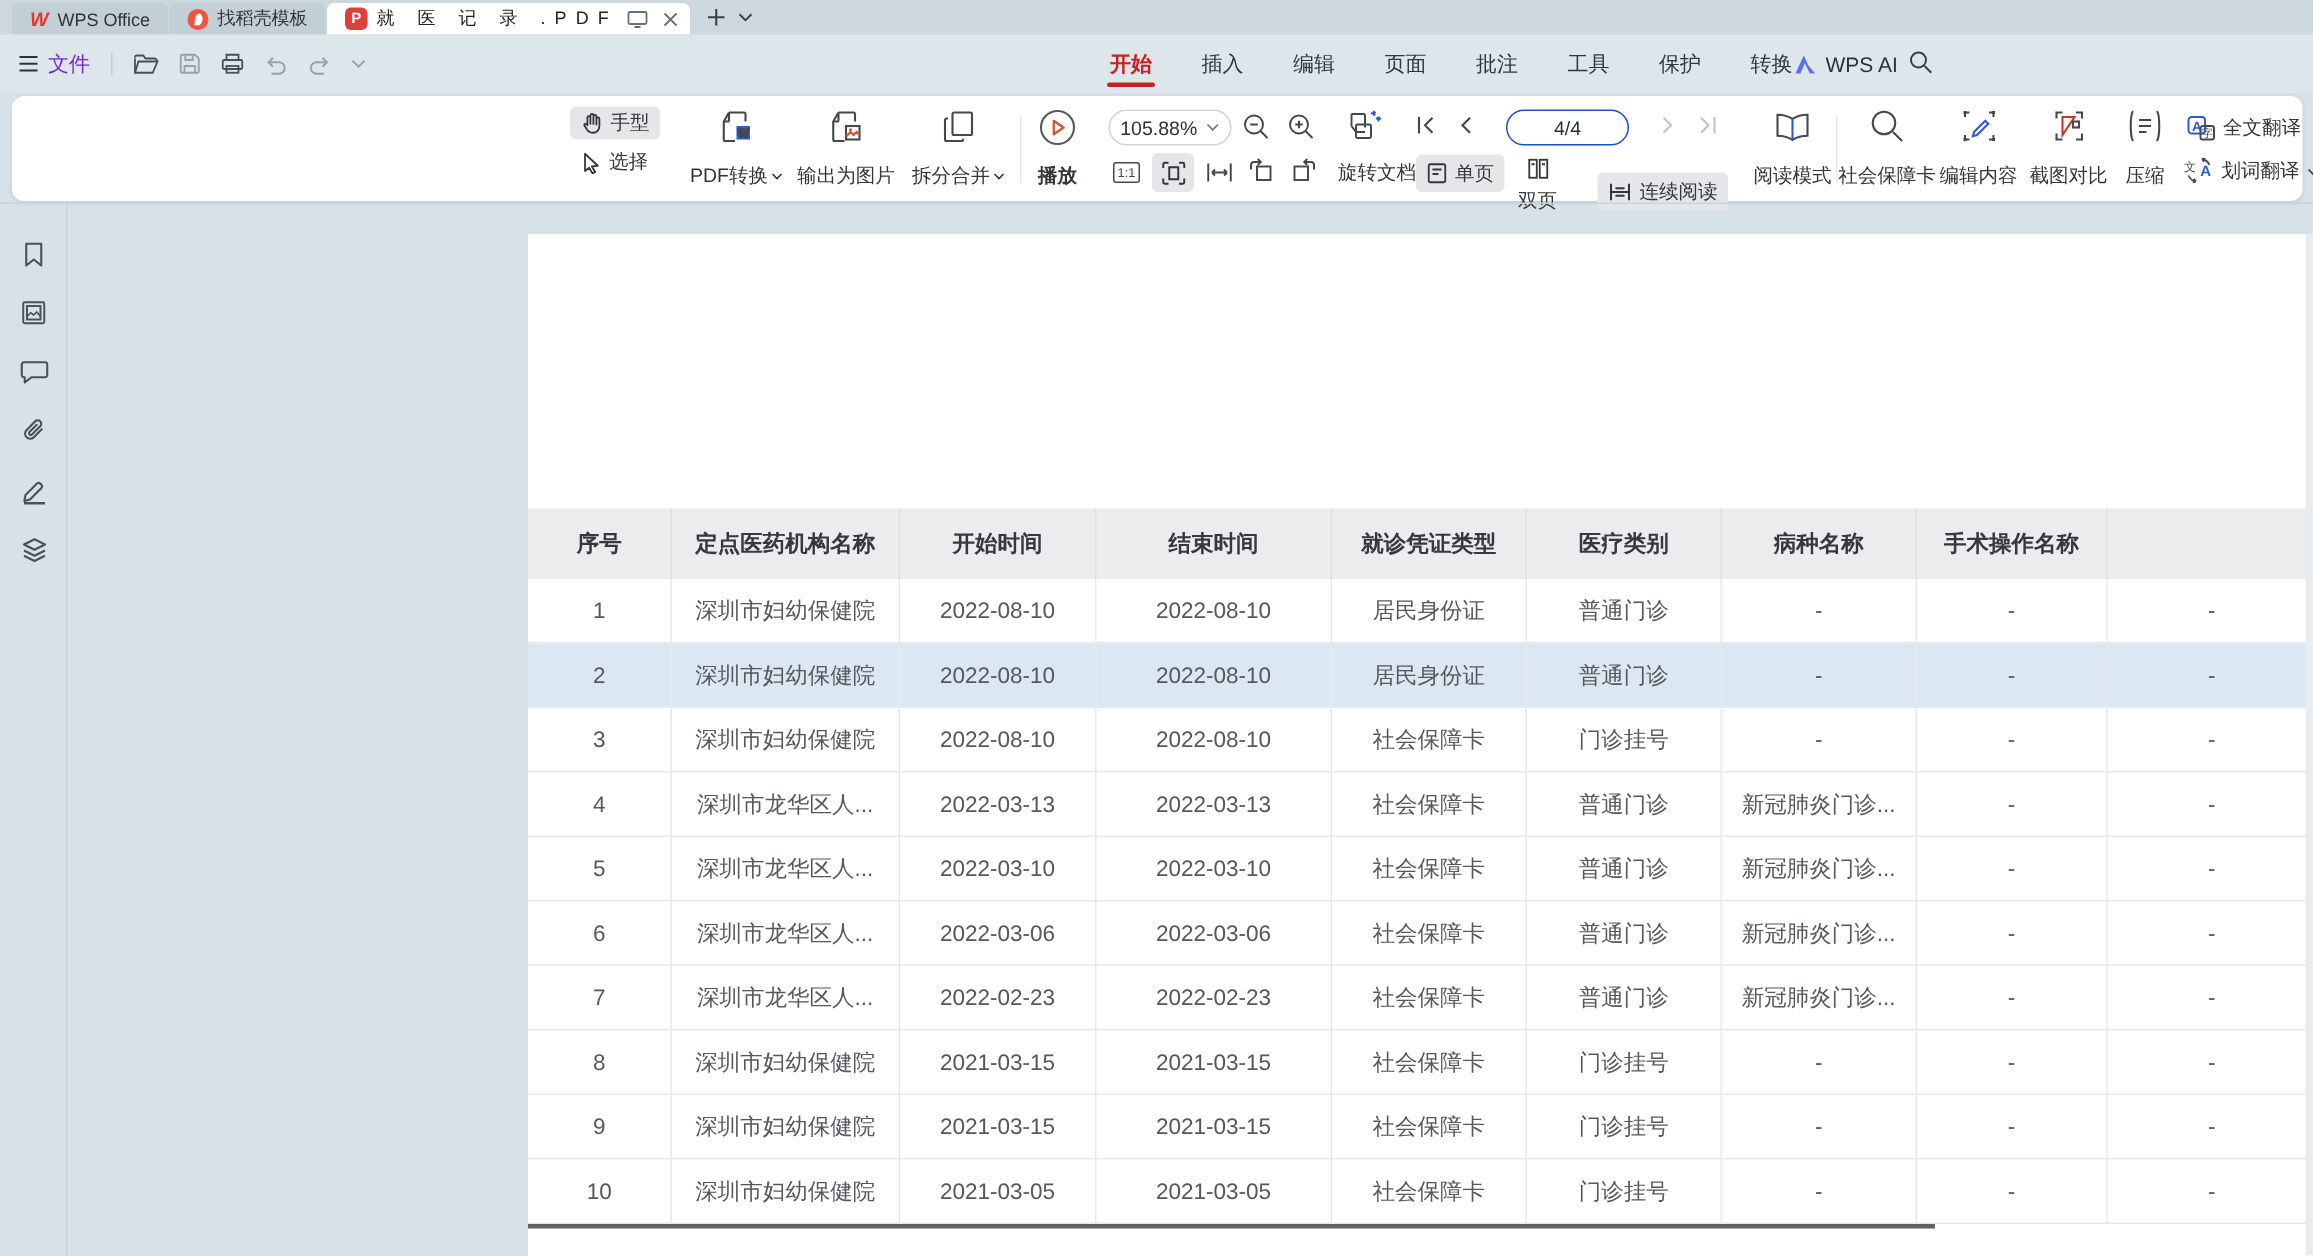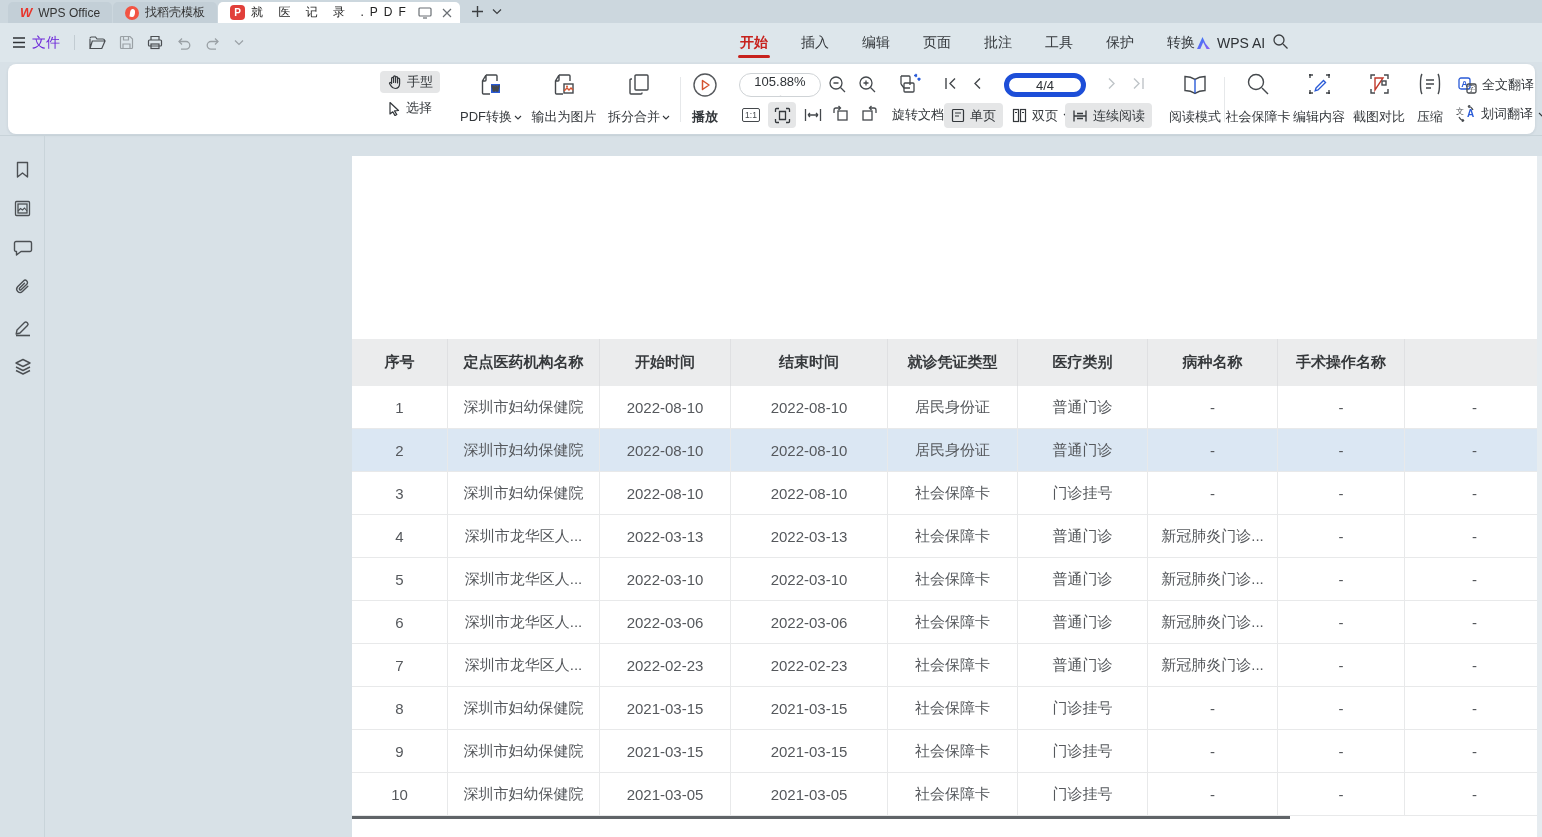--- a/index.html
+++ b/index.html
@@ -45,27 +45,27 @@
   .tc { position:absolute; left:8px; top:64px; width:1527px; height:70px; background:#fff;
     border-radius:8px; box-shadow:0 1px 3px rgba(30,50,70,.10); font-size:13px; }
   .pill { display:flex; align-items:center; gap:5px; padding:2px 7px; border-radius:4px; color:#33373b; }
   .pill.sel { background:#e5e6e7; }
   .modes { position:absolute; left:372px; top:7px; display:flex; flex-direction:column; gap:4px; }
   .tbtn { position:absolute; display:flex; flex-direction:column; align-items:center;
     justify-content:space-between; height:54px; top:8px; color:#33373b; white-space:nowrap; }
   .tbtn .lbl { display:flex; align-items:center; gap:2px; }
   .vdiv { position:absolute; top:13px; width:1px; height:45px; background:#e6e8ea; }
   .zoombox { position:absolute; left:731px; top:9px; width:82px; height:24px; border:1px solid #cfd3d6;
-    border-radius:12px; display:flex; align-items:center; justify-content:center; gap:6px; font-size:13px; color:#2e3236;flex-direction:column; }
+    border-radius:12px; display:flex; align-items:center; justify-content:center; gap:6px; font-size:13px; color:#2e3236; }
   .iconbtn { position:absolute; top:11px; }
   .row2 { top:41px; }
   .fitpill { position:absolute; top:38px; width:28px; height:26px; border-radius:4px;
     display:flex; align-items:center; justify-content:center; }
   .fitpill.sel { background:#e5e6e7; }
-  .pageinput { position:absolute; left:996px; top:9px; width:82px; height:24px; border:5px solid #1d4ed8;
+  .pageinput { position:absolute; left:996px; top:9px; width:82px; height:24px; border:1px solid #1d4ed8;
     border-radius:12px; display:flex; align-items:center; justify-content:center; font-size:13px; color:#2e3236; }
   .navbtn { position:absolute; top:13px; }
   .viewpill { position:absolute; top:39px; height:25px; }
   .hlabel { position:absolute; display:flex; align-items:center; gap:5px; color:#33373b; white-space:nowrap; }
 
   
   .main { position:absolute; left:0; top:135px; width:100%; height:702px; border-top:1px solid #c8d3d9; }
   .side-rail { position:absolute; left:0; top:0; width:45px; height:100%; border-right:1px solid #c9d4da; }
   .rail-ic { position:absolute; left:13px; }
   .doc-area { position:absolute; left:46px; top:0; width:1496px; height:100%; }
@@ -377,34 +377,34 @@
 
   <div class="pill sel viewpill" style="left:936px;">
     <span class="ic">
       <svg width="14" height="15" viewBox="0 0 14 15" fill="none" stroke="#33373b" stroke-width="1.2">
           <rect x="1.5" y="1.5" width="11" height="12" rx="1"></rect>
           <path d="M4 5h6M4 8h4"></path>
         </svg>
     </span>
     <span>单页</span>
   </div>
-  <div class="pill viewpill" style="left:997px;">
+  <div class="pill viewpill" style="left:997px;flex-direction:column;">
     <span class="ic">
       <svg width="15" height="15" viewBox="0 0 15 15" fill="none" stroke="#33373b" stroke-width="1.2">
           <rect x="1.5" y="1.5" width="5" height="12"></rect>
           <rect x="8.5" y="1.5" width="5" height="12"></rect>
           <path d="M3 4.5h2M10 4.5h2"></path>
         </svg>
     </span>
     <span>双页</span>
     <svg width="8" height="5" viewBox="0 0 8 5" fill="none" stroke="#33373b" stroke-width="1.1">
         <path d="M1 1l3 3 3-3"></path>
       </svg>
   </div>
-  <div class="pill sel viewpill" style="left:1057px;">
+  <div class="pill sel viewpill" style="left:1057px;margin-top:12px;">
     <span class="ic">
       <svg width="16" height="14" viewBox="0 0 16 14" fill="none" stroke="#33373b" stroke-width="1.3">
           <path d="M2 1.5v11M14 1.5v11M2 7h12M5 4.5h6M5 9.5h6" stroke-dasharray="none"></path>
         </svg>
     </span>
     <span>连续阅读</span>
   </div>
   <div class="tbtn" style="left:1142px;width:58px;margin-left:16px;">
     <span class="ic">
       <svg width="26" height="24" viewBox="0 0 26 24" fill="none" stroke="#44484c" stroke-width="1.4">

